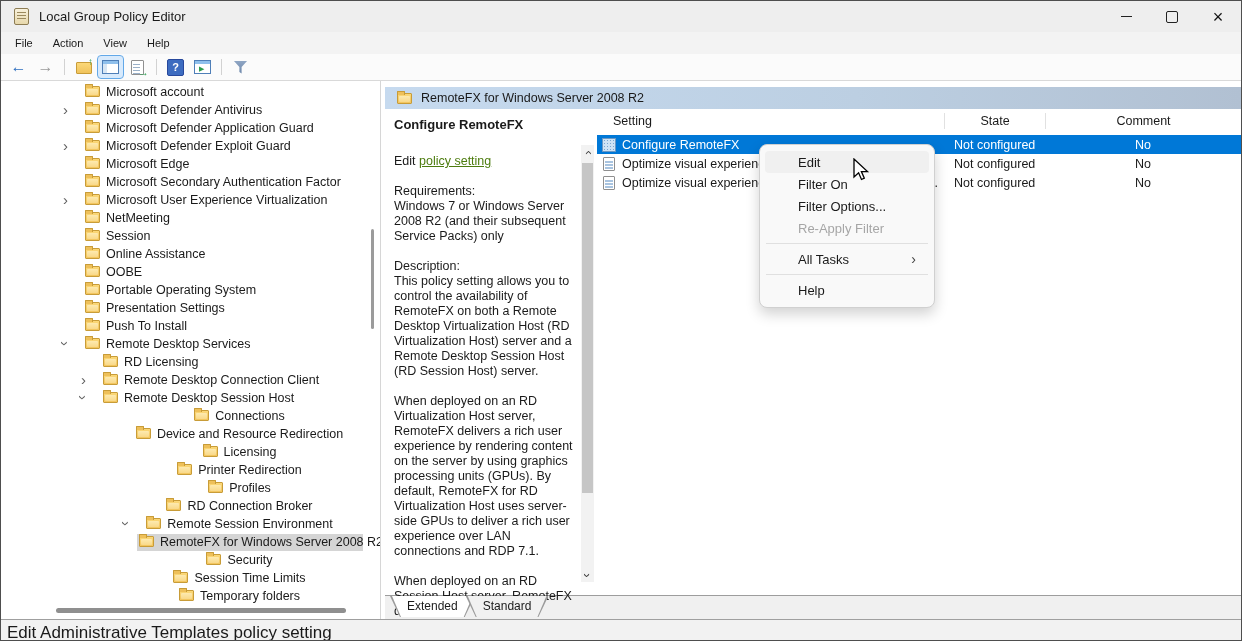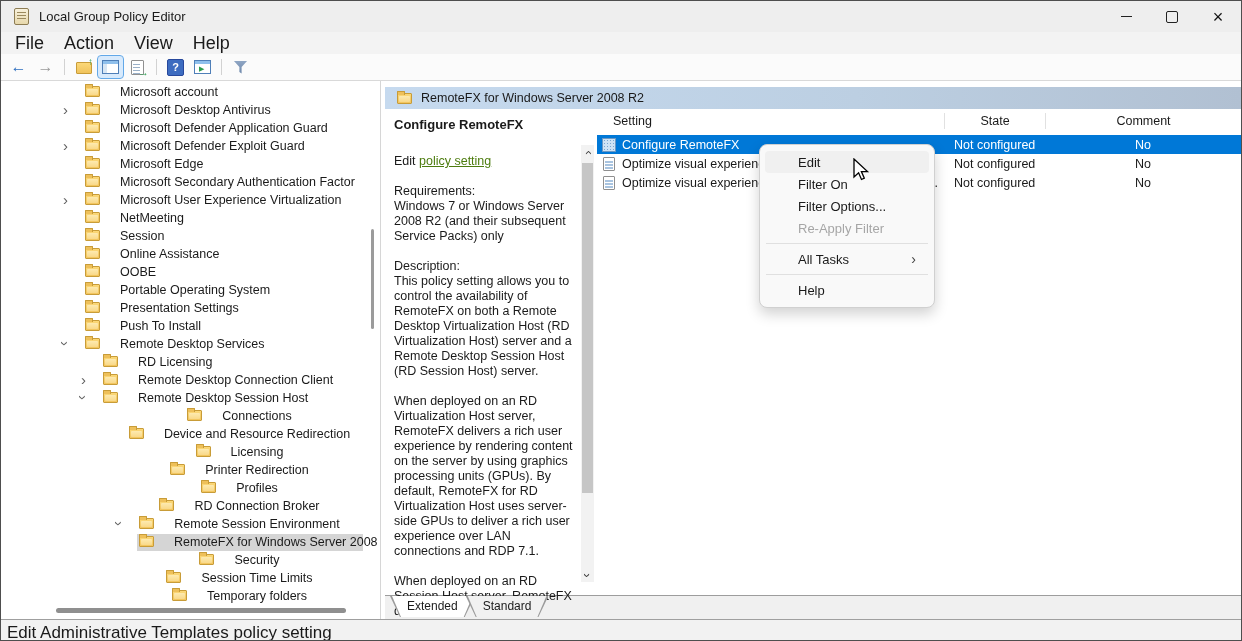--- a/index.html
+++ b/index.html
@@ -16,21 +16,21 @@
   .app-icon::before { content:""; position:absolute; left:2px; right:2px; top:3px; height:1px;
               background:#9c8a5e; box-shadow:0 3px 0 #9c8a5e, 0 6px 0 #9c8a5e; }
   .title-text { font-size:13px; }
   .controls { margin-left:auto; display:flex; height:100%; }
   .ctl { width:46px; display:flex; align-items:center; justify-content:center; }
   .ctl-min::before { content:""; width:11px; height:1px; background:#222; }
   .ctl-max::before { content:""; width:10px; height:10px; border:1px solid #222; border-radius:2px; }
   .ctl-close::before { content:"\00D7"; font-size:18px; line-height:1; color:#111; }
 
   
-  .menubar { height:22px; background:#f3f3f3; display:flex; align-items:center; font-size:18px; padding-left:4px; }
+  .menubar { height:22px; background:#f3f3f3; display:flex; align-items:center; font-size:11px; padding-left:4px; }
   .menu-top-item { padding:2px 10px; }
 
   
   .toolbar { height:27px; background:#fbfbfb; border-bottom:1px solid #d9d9d9;
              display:flex; align-items:center; padding-left:5px; gap:2px; }
   .tb-btn { width:25px; height:22px; display:flex; align-items:center; justify-content:center;
             border-radius:3px; position:relative; }
   .tb-btn[data-active="true"] { background:#d8eafc; outline:1px solid #62a8e8; }
   .tb-btn[data-icon="back"]::before { content:"\2190"; color:#2e6fc0; font-weight:bold; font-size:16px; line-height:1; }
   .tb-btn[data-icon="forward"]::before { content:"\2192"; color:#9a9a9a; font-weight:bold; font-size:16px; line-height:1; }
@@ -69,21 +69,21 @@
                overflow:hidden; padding-right:17px; }
   .tree-item[data-depth="0"] { padding-left:62px; }
   .tree-item[data-depth="1"] { padding-left:80px; }
   .tree-item[data-depth="2"] { padding-left:98px;justify-content:center; }
   .tree-item[data-depth="3"] { padding-left:116px; }
   .chev { width:20px; flex:none; color:#5f5f5f; }
   .tree-item[data-chevron="none"] .chev { visibility:hidden; }
   .tree-item[data-chevron="right"] .chev::before { content:"\203A"; font-size:15px; line-height:1; }
   .tree-item[data-chevron="down"] .chev::before { content:"\203A"; display:inline-block;
       transform:rotate(90deg); font-size:15px; line-height:1; }
-  .node { display:flex; align-items:center; gap:20px; padding:1px 5px 2px 2px; min-width:0; }
+  .node { display:flex; align-items:center; gap:6px; padding:1px 5px 2px 2px; min-width:0; }
   .tree-item[data-selected="true"] .node { background:#d5d5d5; }
   .folder-icon { position:relative; width:15px; height:11px; flex:none;
       background:linear-gradient(#fbd878,#f2c55e); border:1px solid #c89c38; border-radius:1px; }
   .folder-icon::before { content:""; position:absolute; top:-3px; left:-1px; width:6px; height:3px;
       background:#eec05a; border:1px solid #c89c38; border-bottom:none; border-radius:1px 1px 0 0; }
   .folder-icon::after { content:""; position:absolute; left:1px; right:1px; top:2px; bottom:1px;
       background:linear-gradient(#fdeab0,#f9d98a); border-radius:1px; }
   .tree-vscroll { position:absolute; right:6px; top:148px; width:3px; height:100px;
       background:#9b9b9b; border-radius:2px; }
   .tree-hscroll { position:absolute; left:55px; bottom:6px; width:290px; height:5px;
@@ -228,21 +228,21 @@
             <span class="node">
               <span class="folder-icon"></span>
               <span class="lbl">Microsoft account</span>
             </span>
           </div>
 
           <div class="tree-item" data-depth="0" data-chevron="right">
             <span class="chev"></span>
             <span class="node">
               <span class="folder-icon"></span>
-              <span class="lbl">Microsoft Desktop Antivirus</span>
+              <span class="lbl">Microsoft Defender Antivirus</span>
             </span>
           </div>
 
           <div class="tree-item" data-depth="0" data-chevron="none">
             <span class="chev"></span>
             <span class="node">
               <span class="folder-icon"></span>
               <span class="lbl">Microsoft Defender Application Guard</span>
             </span>
           </div>

